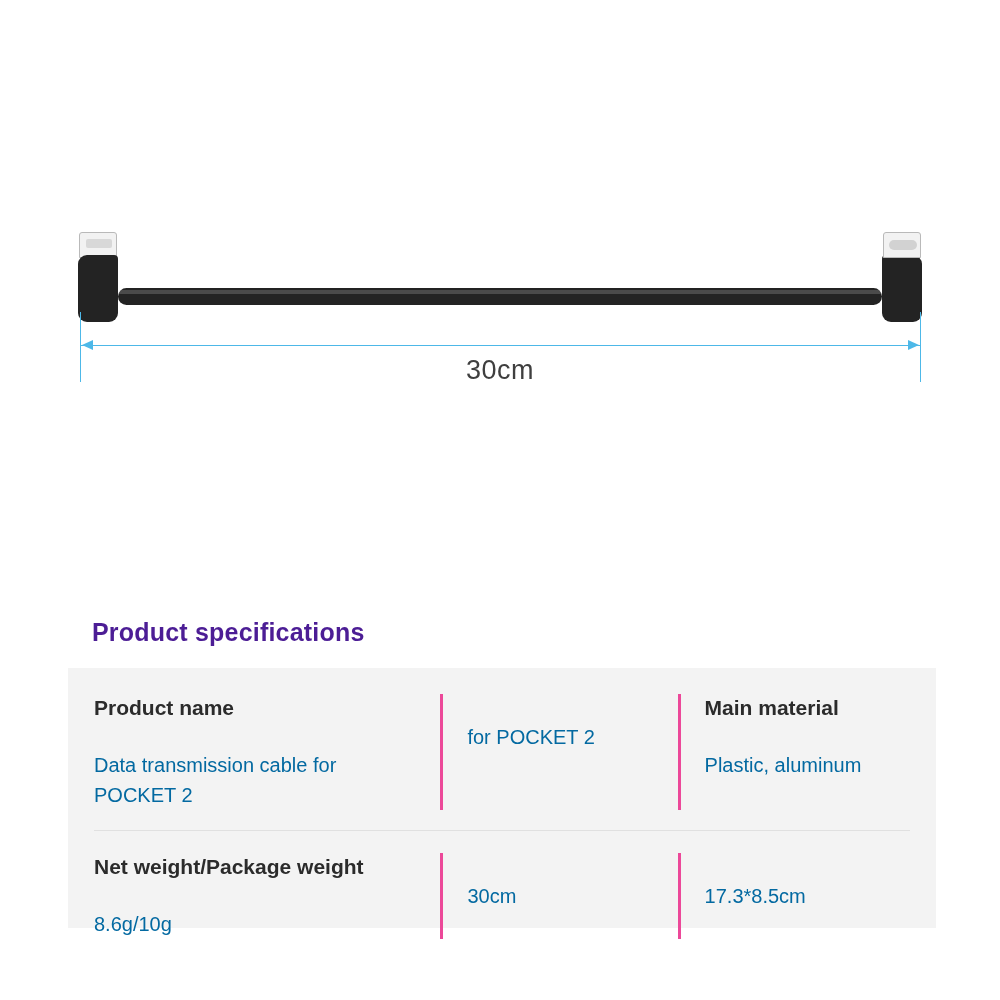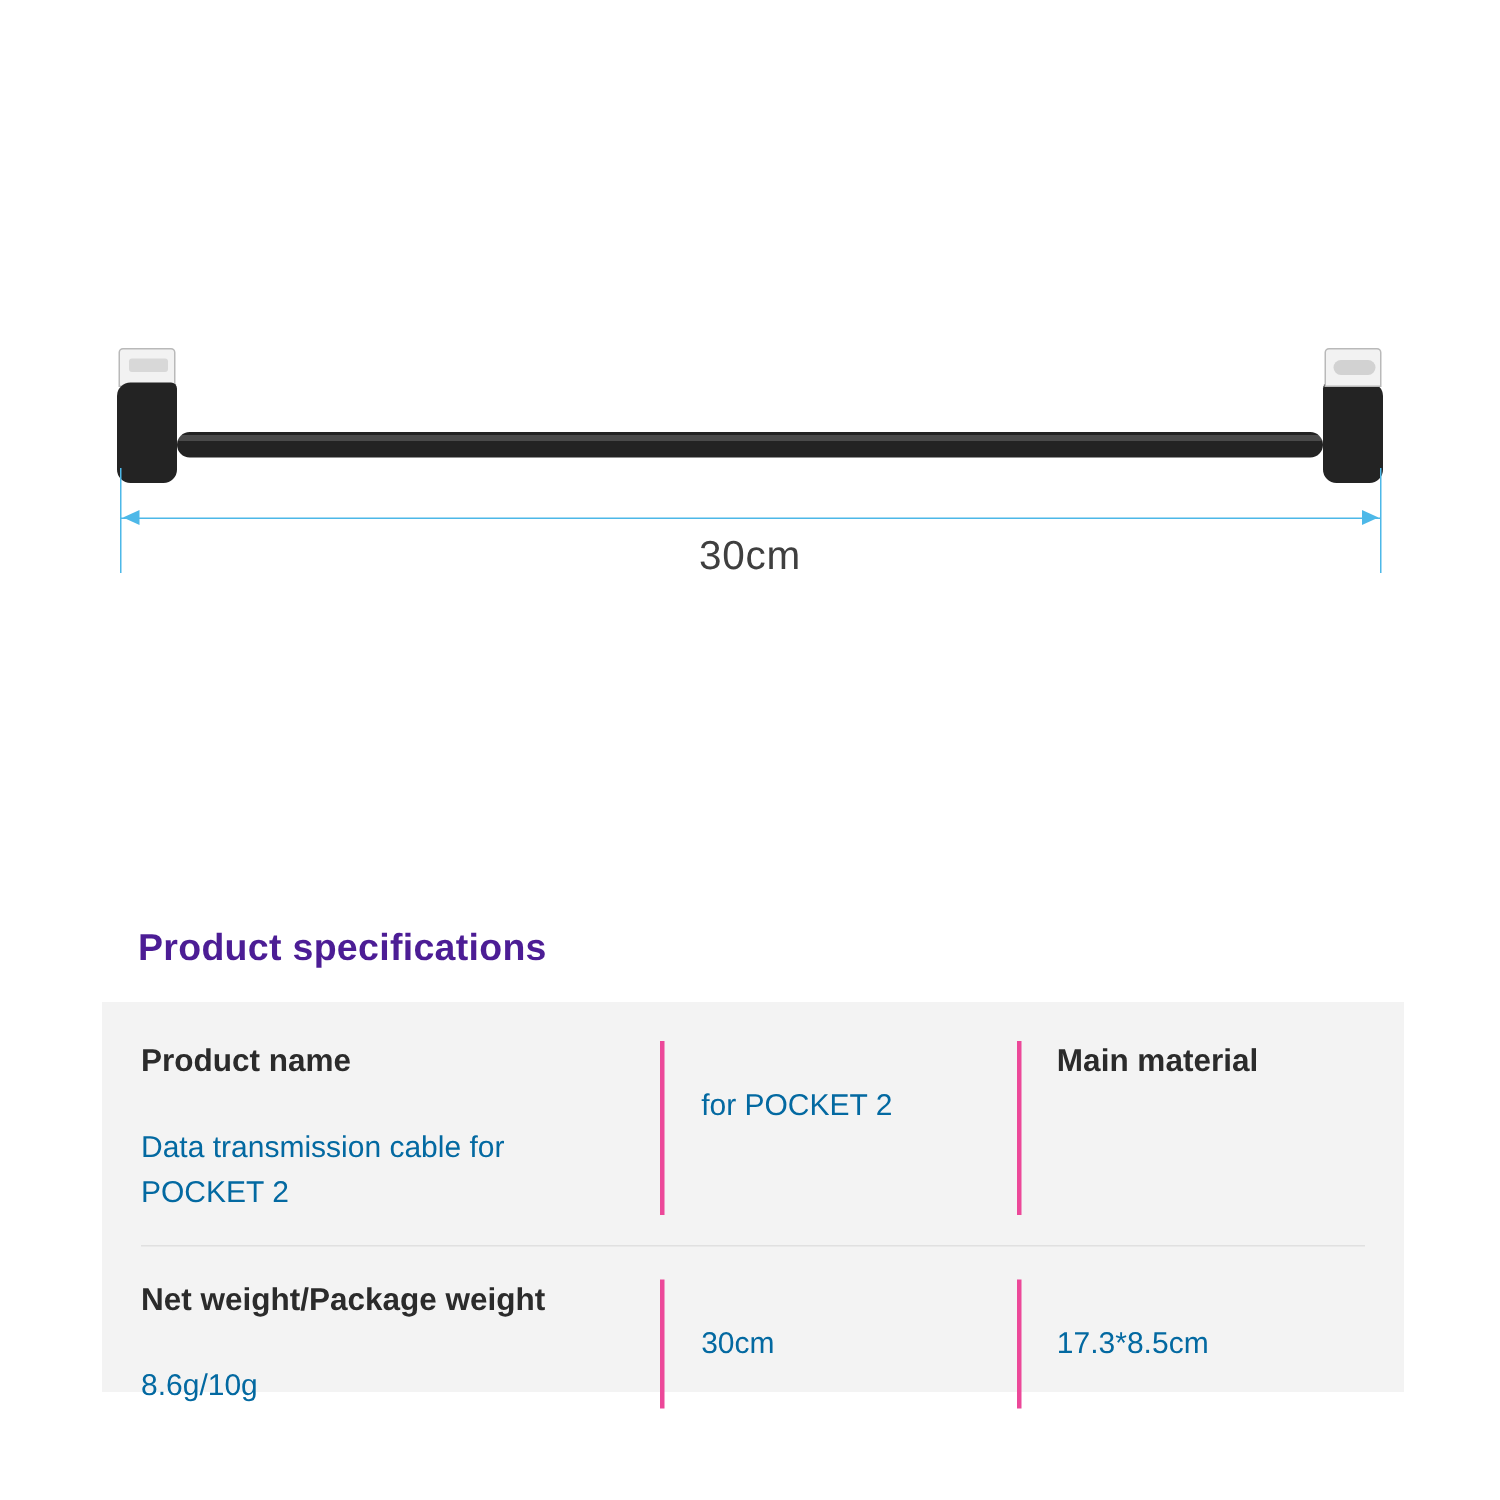--- a/index.html
+++ b/index.html
@@ -238,20 +238,21 @@
   <div class="spec-row first">
     <div class="spec-cell c1 div">
       <div class="spec-key">Product name</div>
       <div class="spec-val">Data transmission cable for POCKET 2</div>
     </div>
     <div class="spec-cell c2 div">
       <div class="spec-val">for POCKET 2</div>
     </div>
     <div class="spec-cell c3">
       <div class="spec-key">Main material</div>
+      <div class="spec-val">Plastic, aluminum</div>
     </div>
   </div>
 
   <div class="spec-row">
     <div class="spec-cell c1 div">
       <div class="spec-key">Net weight/Package weight</div>
       <div class="spec-val">8.6g/10g</div>
     </div>
     <div class="spec-cell c2 div">
       <div class="spec-val">30cm</div>

